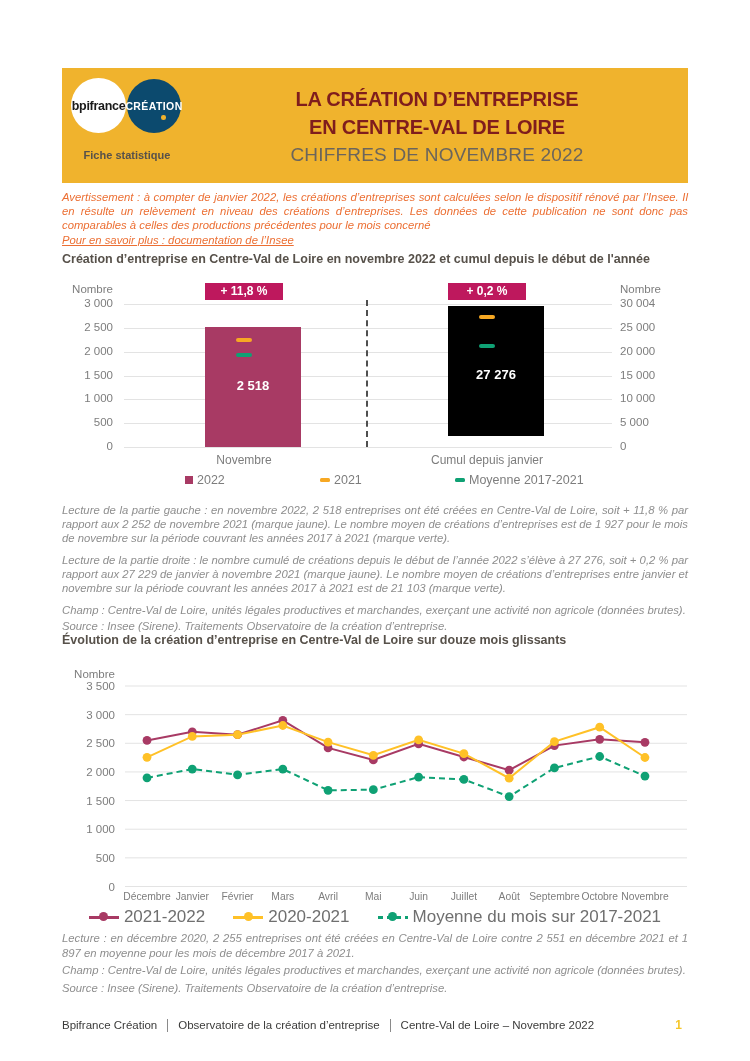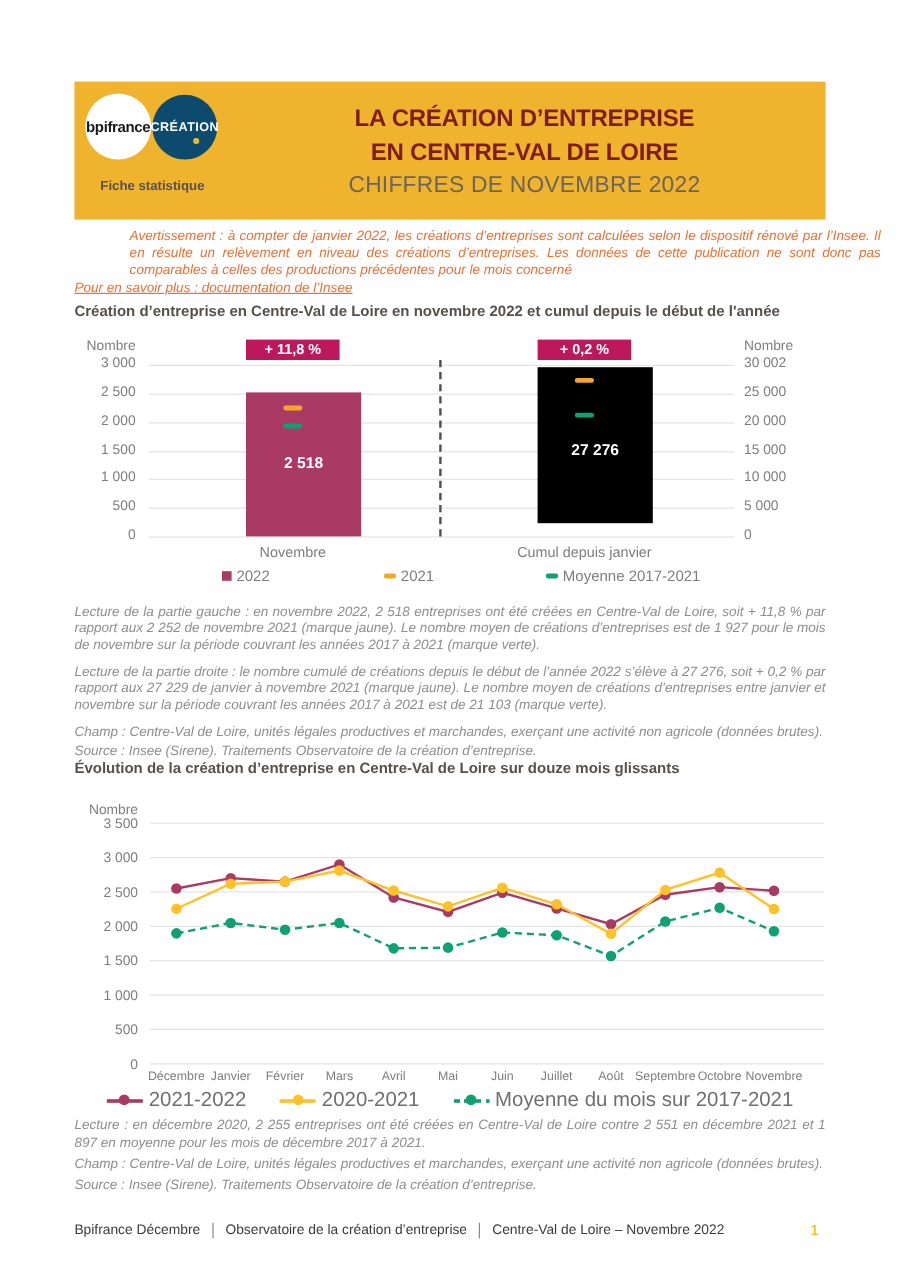--- a/index.html
+++ b/index.html
@@ -17,21 +17,21 @@
   .circle-brown .ctxt { font-size:10.5px; font-weight:bold; color:#ffffff; letter-spacing:0.4px; }
   .ydot { position:absolute; left:calc(50% + 7px); top:36px; width:4.5px; height:4.5px; border-radius:50%; background:#F0B32D; }
   .tagline { position:absolute; left:0; top:81px; width:130px; text-align:center;
              font-size:11px; font-weight:bold; color:#57514A; }
   .title-block { position:absolute; left:140px; right:16px; top:17px; text-align:center; }
   .title-line { font-size:20px; line-height:28px; font-weight:bold; color:#7f1d1d; letter-spacing:-0.2px; }
   .subtitle  { font-size:19px; line-height:27px; font-weight:400; color:#6B655C; letter-spacing:0.2px; }
 
   
   .warning { position:absolute; left:62px; top:190px; width:626px; font-size:11.3px; line-height:14px;
-             font-style:italic; color:#EC6F33; text-align:justify;margin-left:46px; }
+             font-style:italic; color:#EC6F33; text-align:justify; }
   .insee-link { position:absolute; left:62px; top:234px; font-size:11.3px; font-style:italic;
                 color:#EC6F33; text-decoration:underline; cursor:pointer; }
 
   
   .chart-title { position:absolute; left:62px; width:626px; font-size:12.5px; font-weight:bold; color:#57514A; }
   .ct1 { top:252px; } .ct2 { top:633px; }
 
   
   .chart1 { position:absolute; left:62px; top:278px; width:626px; height:215px; }
   .gridline { position:absolute; left:62px; width:488px; height:1px; background:#E3E3E3; }
@@ -109,21 +109,21 @@
         <span class="mk-dash" id="mk1" style="background: rgb(247, 168, 35);"></span>
         <span>2021</span>
       </span>
       <span class="l1item" style="left:393px">
         <span class="mk-dash" id="mk2" style="background: rgb(15, 161, 116);"></span>
         <span>Moyenne 2017-2021</span>
       </span>
     </div>
   <div class="gridline" style="top: 26px;"></div>
       <div class="tick tick-left" style="top: 19px;">3 000</div>
-      <div class="tick tick-right" style="top: 19px;">30 002</div>
+      <div class="tick tick-right" style="top: 19px;">30 004</div>
       <div class="gridline" style="top: 49.8333px;"></div>
       <div class="tick tick-left" style="top: 42.8333px;">2 500</div>
       <div class="tick tick-right" style="top: 42.8333px;">25 000</div>
       <div class="gridline" style="top: 73.6667px;"></div>
       <div class="tick tick-left" style="top: 66.6667px;">2 000</div>
       <div class="tick tick-right" style="top: 66.6667px;">20 000</div>
       <div class="gridline" style="top: 97.5px;"></div>
       <div class="tick tick-left" style="top: 90.5px;">1 500</div>
       <div class="tick tick-right" style="top: 90.5px;">15 000</div>
       <div class="gridline" style="top: 121.333px;"></div>
@@ -255,21 +255,21 @@
     </div>
   </div>
 
   <div class="notes n2">
     <p class="note">Lecture : en décembre 2020, 2 255 entreprises ont été créées en Centre-Val de Loire contre 2 551 en décembre 2021 et 1 897 en moyenne pour les mois de décembre 2017 à 2021.</p>
     <p class="note tight">Champ : Centre-Val de Loire, unités légales productives et marchandes, exerçant une activité non agricole (données brutes).</p>
     <p class="note tight">Source : Insee (Sirene). Traitements Observatoire de la création d’entreprise.</p>
   </div>
 
   <div class="footer">
-    <span>Bpifrance Décembre</span>
+    <span>Bpifrance Création</span>
     <span class="fdiv"></span>
     <span>Observatoire de la création d’entreprise</span>
     <span class="fdiv"></span>
     <span>Centre-Val de Loire – Novembre 2022</span>
     <span class="pagenum">1</span>
   </div>
 
 </div>
 
 </body></html>

